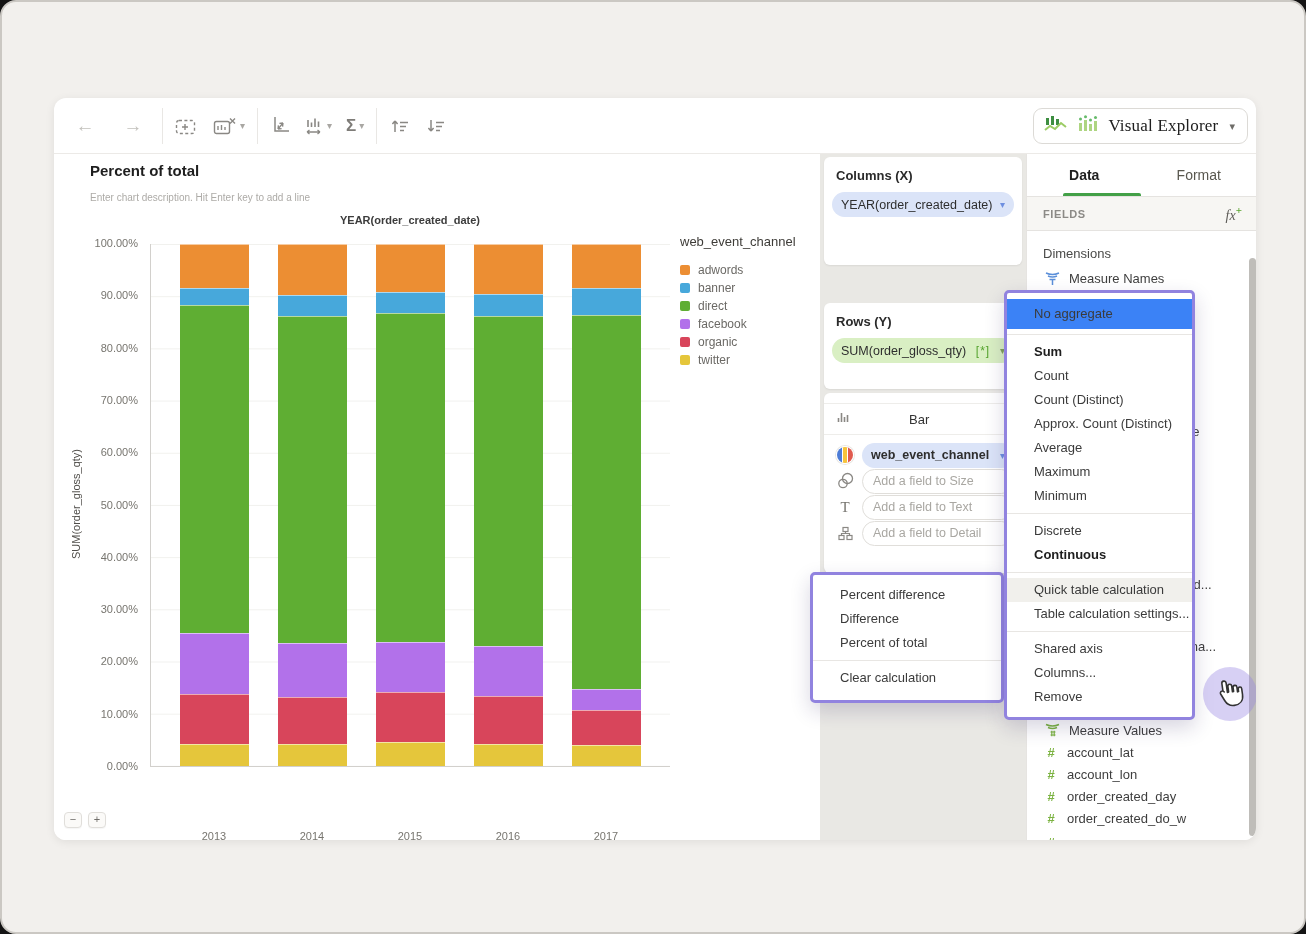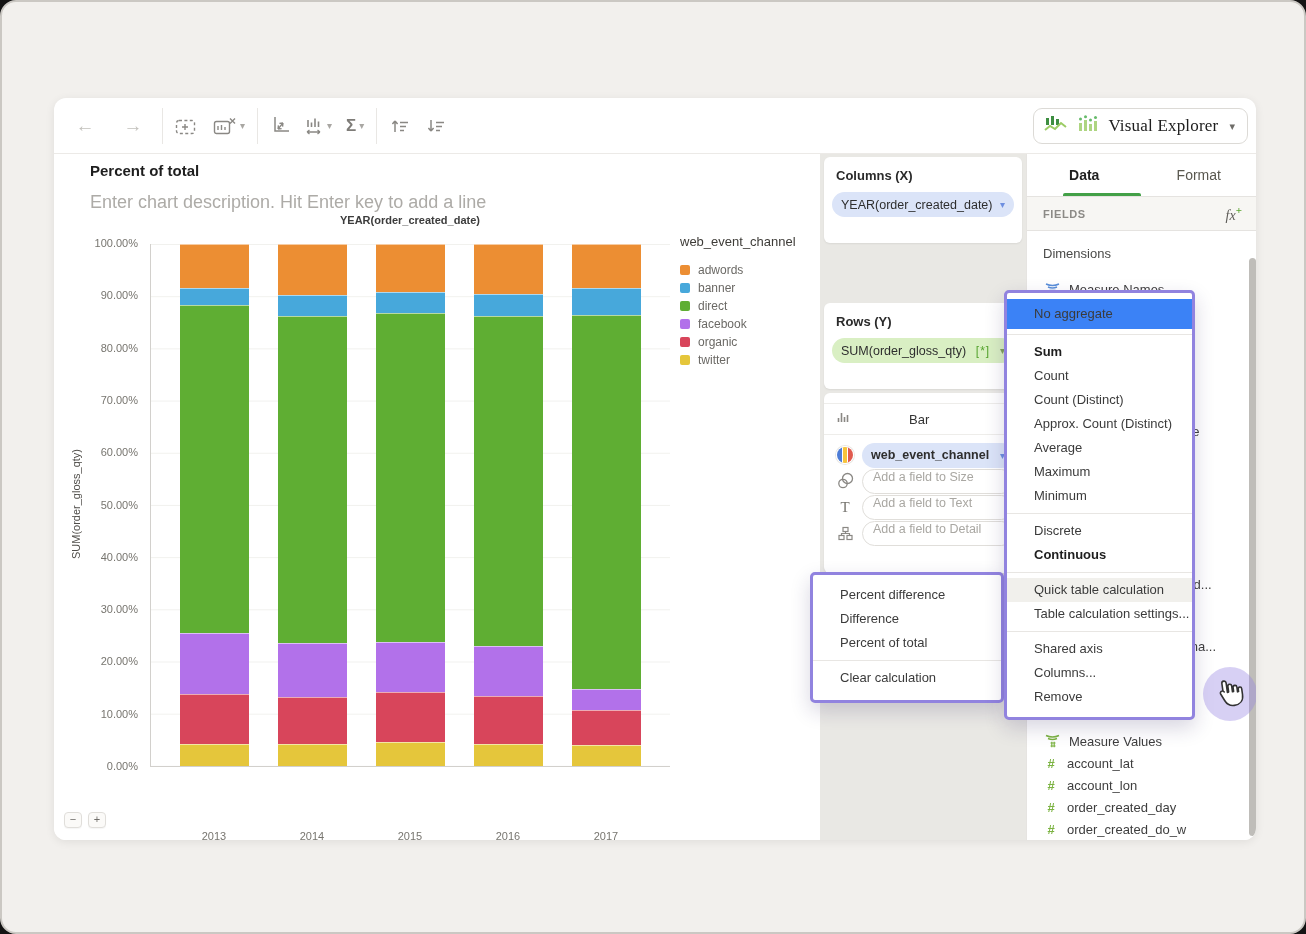--- a/index.html
+++ b/index.html
@@ -25,21 +25,21 @@
             border-radius:9px; display:flex; align-items:center; gap:8px; background:#fff; cursor:pointer; }
   .ve-name { font-family:"Liberation Serif", serif; font-size:17px; color:#202020; letter-spacing:.2px; }
 
   
   .chart-region  { position:absolute; left:0; top:56px; width:766px; height:686px; background:#fff; }
   .shelf-region  { position:absolute; left:766px; top:56px; width:206px; height:686px; background:#E9E8E4; }
   .fields-region { position:absolute; left:972px; top:56px; width:230px; height:686px; background:#fff; border-left:1px solid #E6E4E1; }
 
   
   .chart-title { position:absolute; left:36px; top:8px; font-size:15px; font-weight:bold; color:#1E1E1E; }
-  .chart-desc  { position:absolute; left:36px; top:38px; font-size:18px; color:#ADABA7; }
+  .chart-desc  { position:absolute; left:36px; top:38px; font-size:10px; color:#ADABA7; }
   .x-axis-title{ position:absolute; left:96px; top:60px; width:520px; text-align:center; font-size:11px; font-weight:bold; color:#3C3C3C; }
   .plot { position:absolute; left:96px; top:90px; width:520px; height:523px;
           border-left:1px solid #D2D0CC; border-bottom:1px solid #D2D0CC;
           background-image:linear-gradient(to bottom,#F1F1EE 1px, transparent 1px); background-size:100% 10%; }
   .bar { position:absolute; top:0; height:100%; width:69px; }
   .seg { position:absolute; left:0; width:100%; border-top:1px solid rgba(255,255,255,0.55); }
   .yticks { position:absolute; left:0; top:90px; width:90px; height:523px; }
   .ytick { position:absolute; right:6px; margin-top:-7px; font-size:11px; color:#77756F; }
   .xtick { position:absolute; top:676px; width:70px; text-align:center; font-size:11px; color:#77756F; }
   .y-axis-title { position:absolute; left:-93px; top:344px; width:230px; text-align:center; font-size:11px; color:#504E4A;
@@ -61,21 +61,21 @@
   .pill-blue  { background:#DBE4F8; }
   .pill-green { background:#D9EFC3; }
   .shelf-pill-wrap { padding:9px 8px 0 8px; }
   .tc-badge { color:#55A32E; font-size:12px; margin-left:auto; letter-spacing:1px; }
   .hdiv { height:1px; background:#EEEDEA; }
   .mark-row { display:flex; align-items:center; gap:10px; padding:0 12px; height:30px; }
   .mark-label { font-size:13px; color:#333;margin-left:48px; }
   .enc-row { display:flex; align-items:center; gap:6px; padding:0 8px 0 10px; height:26px; }
   .enc-icon { width:22px; display:flex; justify-content:center; color:#76746F; flex:0 0 auto; }
   .enc-pill { flex:1; }
-  .ghost-pill { flex:1; height:25px; border:1px solid #E0DEDA; border-radius:13px; display:flex; 
+  .ghost-pill { flex:1; height:25px; border:1px solid #E0DEDA; border-radius:13px; display:flex; align-items:center;
                 padding:0 10px; font-size:12.5px; color:#A9A7A2; background:#fff; }
   .color-wheel { width:18px; height:18px; border-radius:50%; overflow:hidden; display:flex; border:1px solid #fff; box-shadow:0 0 0 1px #E8E6E2; }
   .color-wheel i { flex:1; border-left:1px solid #fff; }
   .filters-ph { font-size:13px; color:#A9A7A2; padding:9px 12px 0 12px; }
   .serifT { font-family:"Liberation Serif", serif; font-size:15px; color:#76746F; }
 
   
   .popup { position:absolute; background:#fff; border:3px solid #9183DF; border-radius:5px;
            box-shadow:0 8px 20px rgba(40,30,90,0.18); z-index:30; }
   .menu-row { height:24px; line-height:24px; padding-left:27px; font-size:13px; color:#3B3B3B; cursor:pointer; white-space:nowrap; }
@@ -89,21 +89,21 @@
 
   
   .tabs { display:flex; height:43px; border-bottom:1px solid #E5E3E0; position:relative; }
   .tab { flex:1; display:flex; align-items:center; justify-content:center; font-size:14px; color:#59574F; cursor:pointer; }
   .tab.active { color:#1F1F1F; font-weight:bold; }
   .tab-underline { position:absolute; left:36px; bottom:0; width:78px; height:3px; background:#43A047; border-radius:2px 2px 0 0; }
   .fields-header { height:34px; background:#F7F6F3; border-bottom:1px solid #E5E3E0; display:flex; align-items:center; padding:0 14px 0 16px; }
   .fields-header-label { font-size:11px; font-weight:bold; letter-spacing:.6px; color:#8C8A86; }
   .fx { margin-left:auto; font-family:"Liberation Serif", serif; font-style:italic; font-size:14px; color:#5E5C58; cursor:pointer; }
   .fx sup { color:#58A42C; font-weight:bold; font-style:normal; font-size:11px; }
-  .fieldrow { position:absolute; left:0; width:100%; height:22px; display:flex; align-items:center; padding-left:16px; gap:8px;margin-top:11px; }
+  .fieldrow { position:absolute; left:0; width:100%; height:22px; display:flex; align-items:center; padding-left:16px; gap:8px; }
   .fieldrow .f-label { font-size:13px; color:#3E3E3E; white-space:nowrap; }
   .f-hash { color:#7CB342; font-size:13px; font-weight:bold; width:16px; text-align:center; flex:0 0 auto; }
   .f-icon { width:18px; flex:0 0 auto; display:flex; justify-content:center; }
   .fragment { position:absolute; font-size:13px; color:#3E3E3E; }
   .scroll-thumb { position:absolute; left:222px; top:104px; width:7px; height:578px; background:#BFBDB9; border-radius:4px; }
   .dim-label { position:absolute; left:16px; font-size:13px; color:#4A4A48; }
 
   
   .cursor-halo { position:absolute; left:1149px; top:569px; width:54px; height:54px; border-radius:50%;
                  background:rgba(150,132,226,0.38); z-index:40; pointer-events:none; }
@@ -298,21 +298,21 @@
       </div>
 
       <div class="zoom-btns">
         <div class="zoom-btn">−</div>
         <div class="zoom-btn">+</div>
       </div>
     </div>
 
     <div class="shelf-region">
 
-      <div class="shelf-card" style="top:3px; height:86px;">
+      <div class="shelf-card" style="top:3px; height:108px;">
         <div class="shelf-label">Columns (X)</div>
         <div class="shelf-pill-wrap">
           <div class="pill pill-blue">
             <span>YEAR(order_created_date)</span>
             <span class="pill-caret" style="color:#6E8FE0">▾</span>
           </div>
         </div>
       </div>
 
       <div class="shelf-card" style="top:149px; height:86px;">

